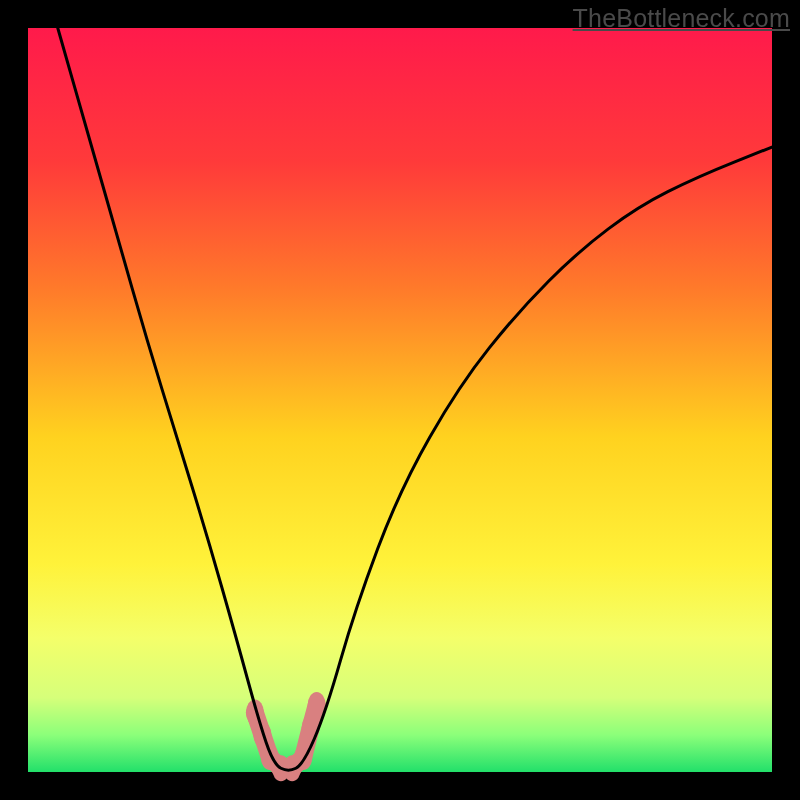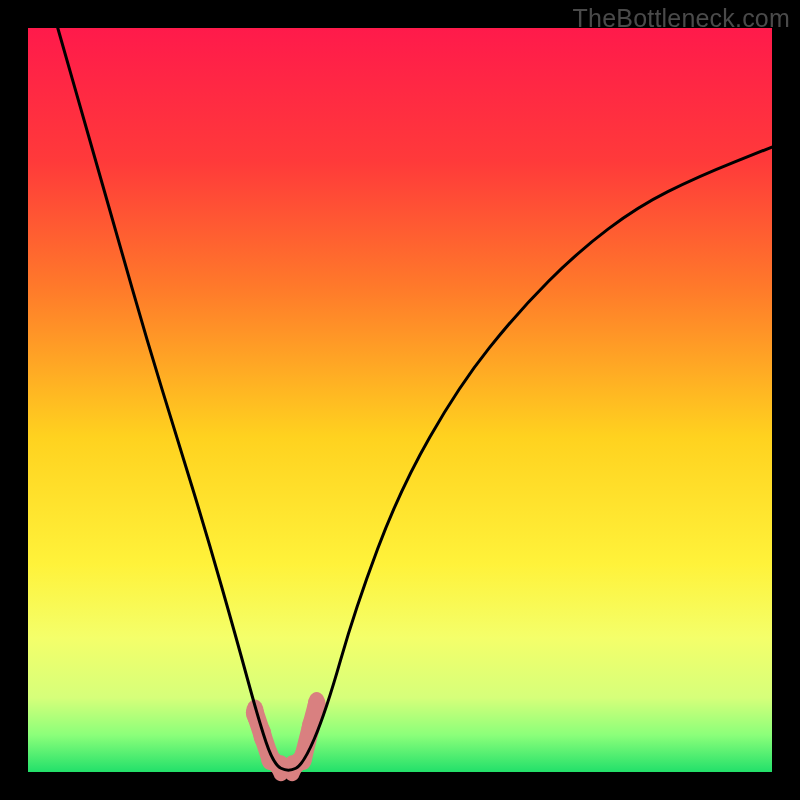--- a/index.html
+++ b/index.html
@@ -28,20 +28,21 @@
     
   }
   .watermark {
     position: absolute;
     top: 4px;
     right: 10px;
     color: #4a4a4a;
     font-size: 25px;
     font-weight: 400;
     letter-spacing: 0.2px;
+    text-decoration: underline;
   }
   svg.curve {
     position: absolute;
     left: 0;
     top: 0;
     width: 744px;
     height: 744px;
     overflow: visible;
   }
 </style>

